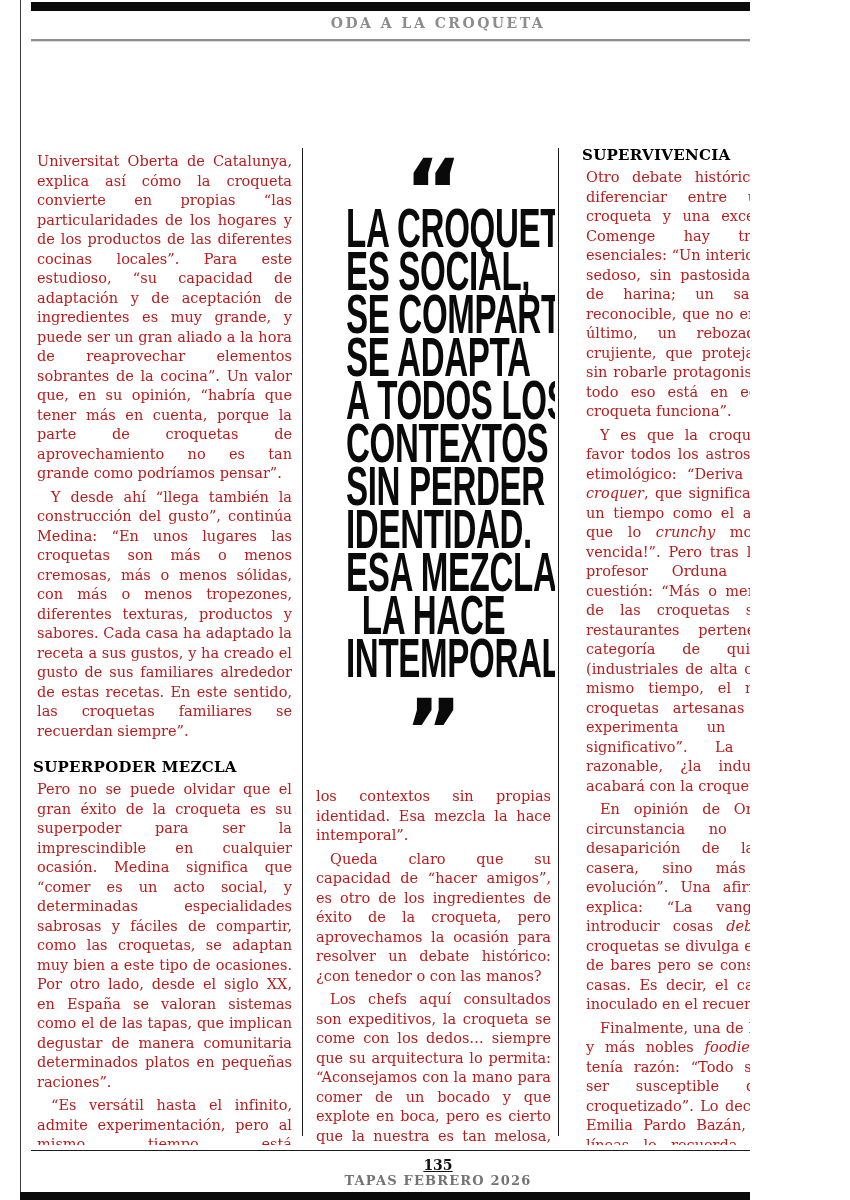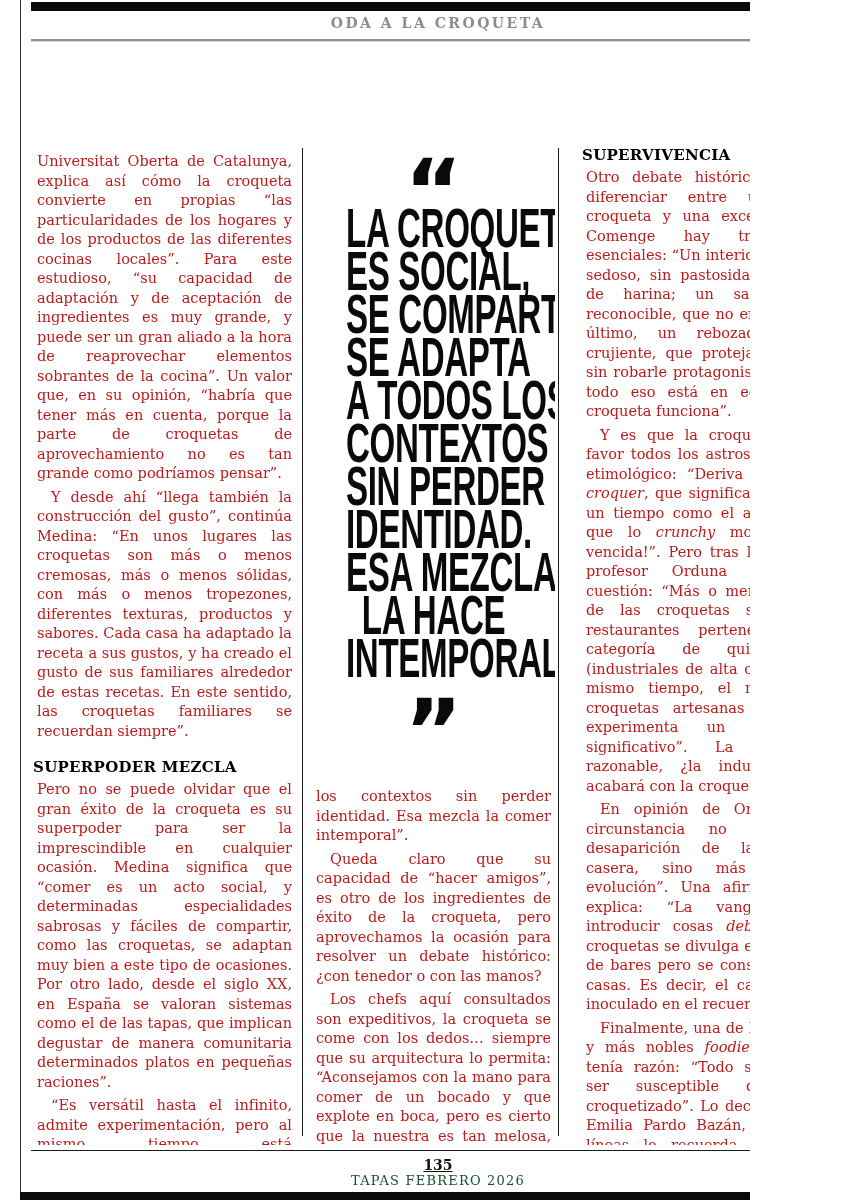--- a/index.html
+++ b/index.html
@@ -34,21 +34,21 @@
   .quote-lines{margin-top:4px;}
   .quote-line{font-family:"Liberation Sans","DejaVu Sans",sans-serif;font-weight:bold;
         font-size:46px;line-height:43px;white-space:nowrap;text-align:center;color:#0a0a0a;
         transform:scale(0.72,1.2);transform-origin:50% 50%;letter-spacing:-0.5px;}
   .quote-body-gap{height:40px;}
 
   .footer-rule{position:absolute;left:31px;top:1150px;width:814px;height:1px;background:#1c1c1c;}
   .footer-page-number{position:absolute;left:31px;top:1157px;width:814px;text-align:center;
         font-weight:bold;font-size:14px;color:#111111;text-decoration:underline;}
   .footer-magazine{position:absolute;left:31px;top:1173px;width:814px;text-align:center;
-        font-weight:normal;font-size:13px;letter-spacing:1.2px;color:#14532d;}
+        font-weight:bold;font-size:13px;letter-spacing:1.2px;color:#737373;}
   .bottom-bar{position:absolute;left:20px;top:1192px;width:825px;height:8px;background:#0a0a0a;}
 </style>
 </head>
 <body>
 
 <div class="page">
 
   <div class="edge-rule"></div>
   <div class="top-bar"></div>
   <div class="header-title">ODA A LA CROQUETA</div>
@@ -75,21 +75,21 @@
         <div class="quote-line">CONTEXTOS</div>
         <div class="quote-line">SIN PERDER</div>
         <div class="quote-line">IDENTIDAD.</div>
         <div class="quote-line">ESA MEZCLA</div>
         <div class="quote-line">LA HACE</div>
         <div class="quote-line">INTEMPORAL</div>
       </div>
     <div class="quote-mark close">”</div>
     <div class="quote-body-gap"></div>
     <div>
-        <p class="body-p">los contextos sin perder identidad. Esa mezcla la comer intemporal”.</p>
+        <p class="body-p">los contextos sin propias identidad. Esa mezcla la hace intemporal”.</p>
         <p class="body-p indent">Queda claro que su capacidad de “hacer amigos”, es otro de los ingredientes de éxito de la croqueta, pero aprovechamos la ocasión para resolver un debate histórico: ¿con tenedor o con las manos?</p>
         <p class="body-p indent">Los chefs aquí consultados son expeditivos, la croqueta se come con los dedos… siempre que su arquitectura lo permita: “Aconsejamos con la mano para comer de un bocado y que explote en boca, pero es cierto que la nuestra es tan melosa, que es muy difícil a veces comerla con la mano sin que se rompa”, explica Smyth desde su restaurante Simpar.</p>
       </div>
   </div>
 
   <div class="divider div-2"></div>
 
   <div class="column col-right">
       <h3 class="col-heading">SUPERVIVENCIA</h3>
       <p class="body-p">Otro debate histórico es saber diferenciar entre una buena croqueta y una excelente. Para Comenge hay tres claves esenciales: “Un interior cremoso y sedoso, sin pastosidad ni exceso de harina; un sabor nítido, reconocible, que no engañe y, por último, un rebozado fino y crujiente, que proteja el interior sin robarle protagonismo. Cuando todo eso está en equilibrio, la croqueta funciona”.</p>

